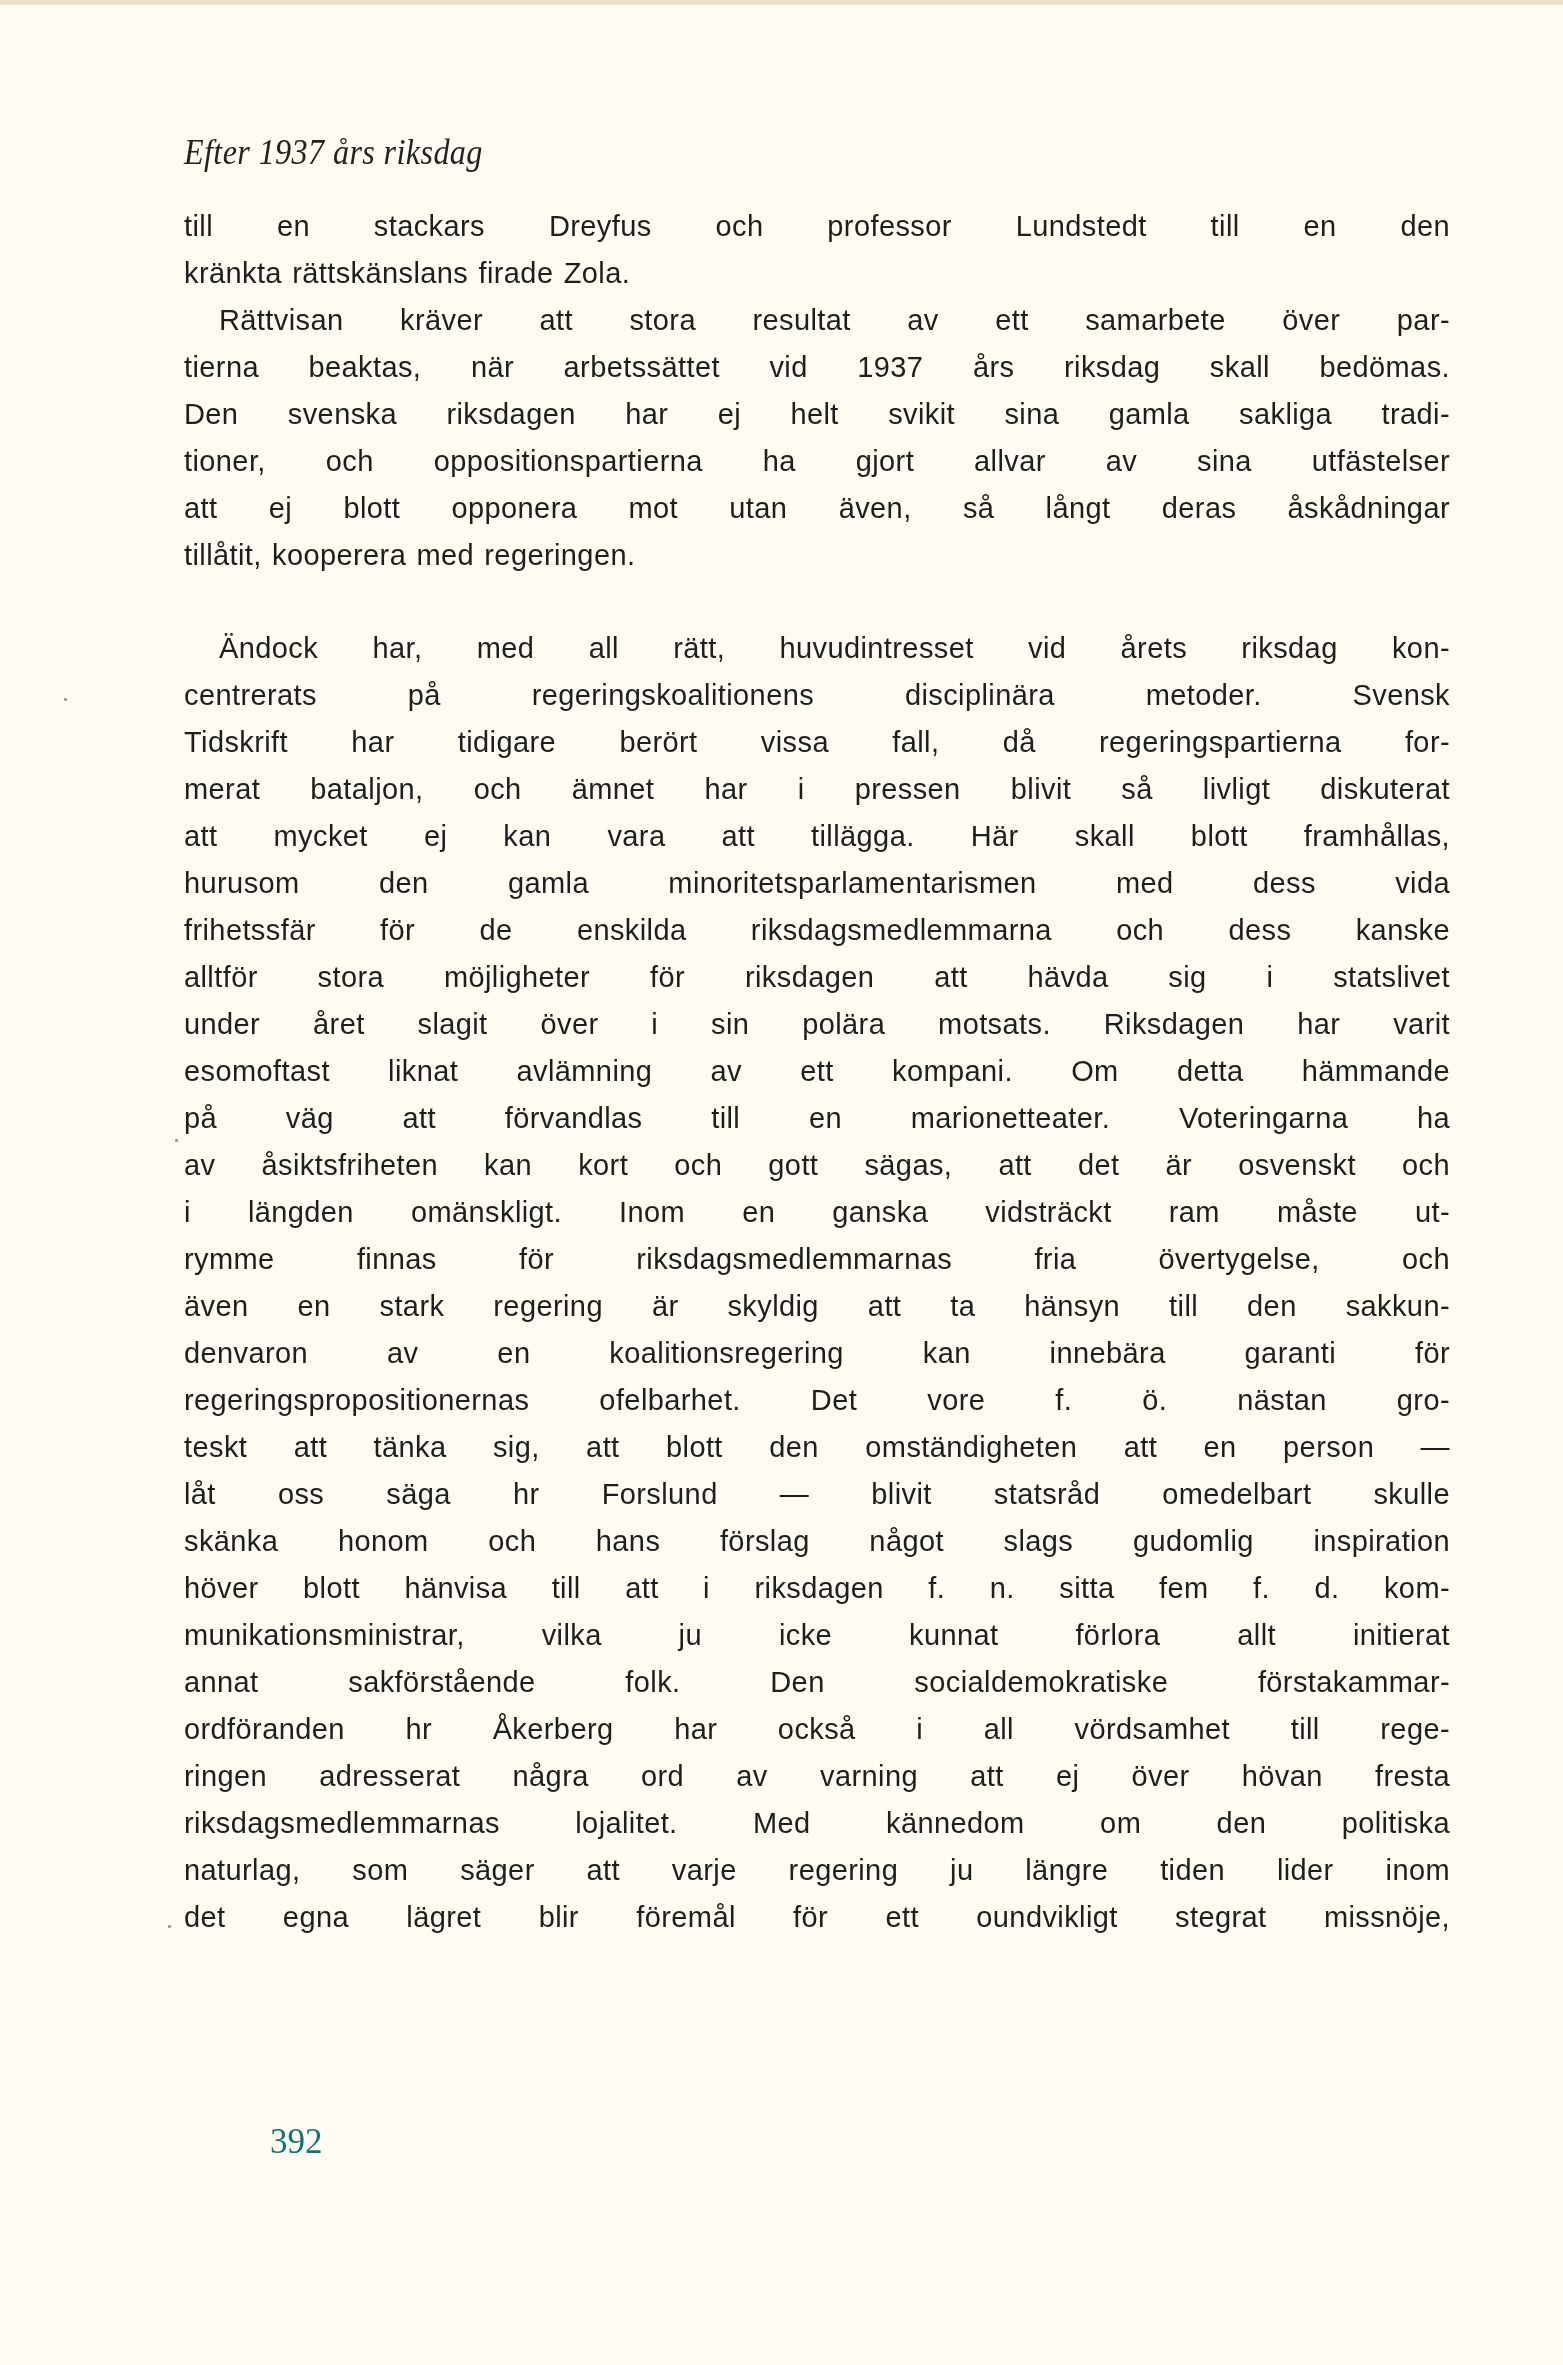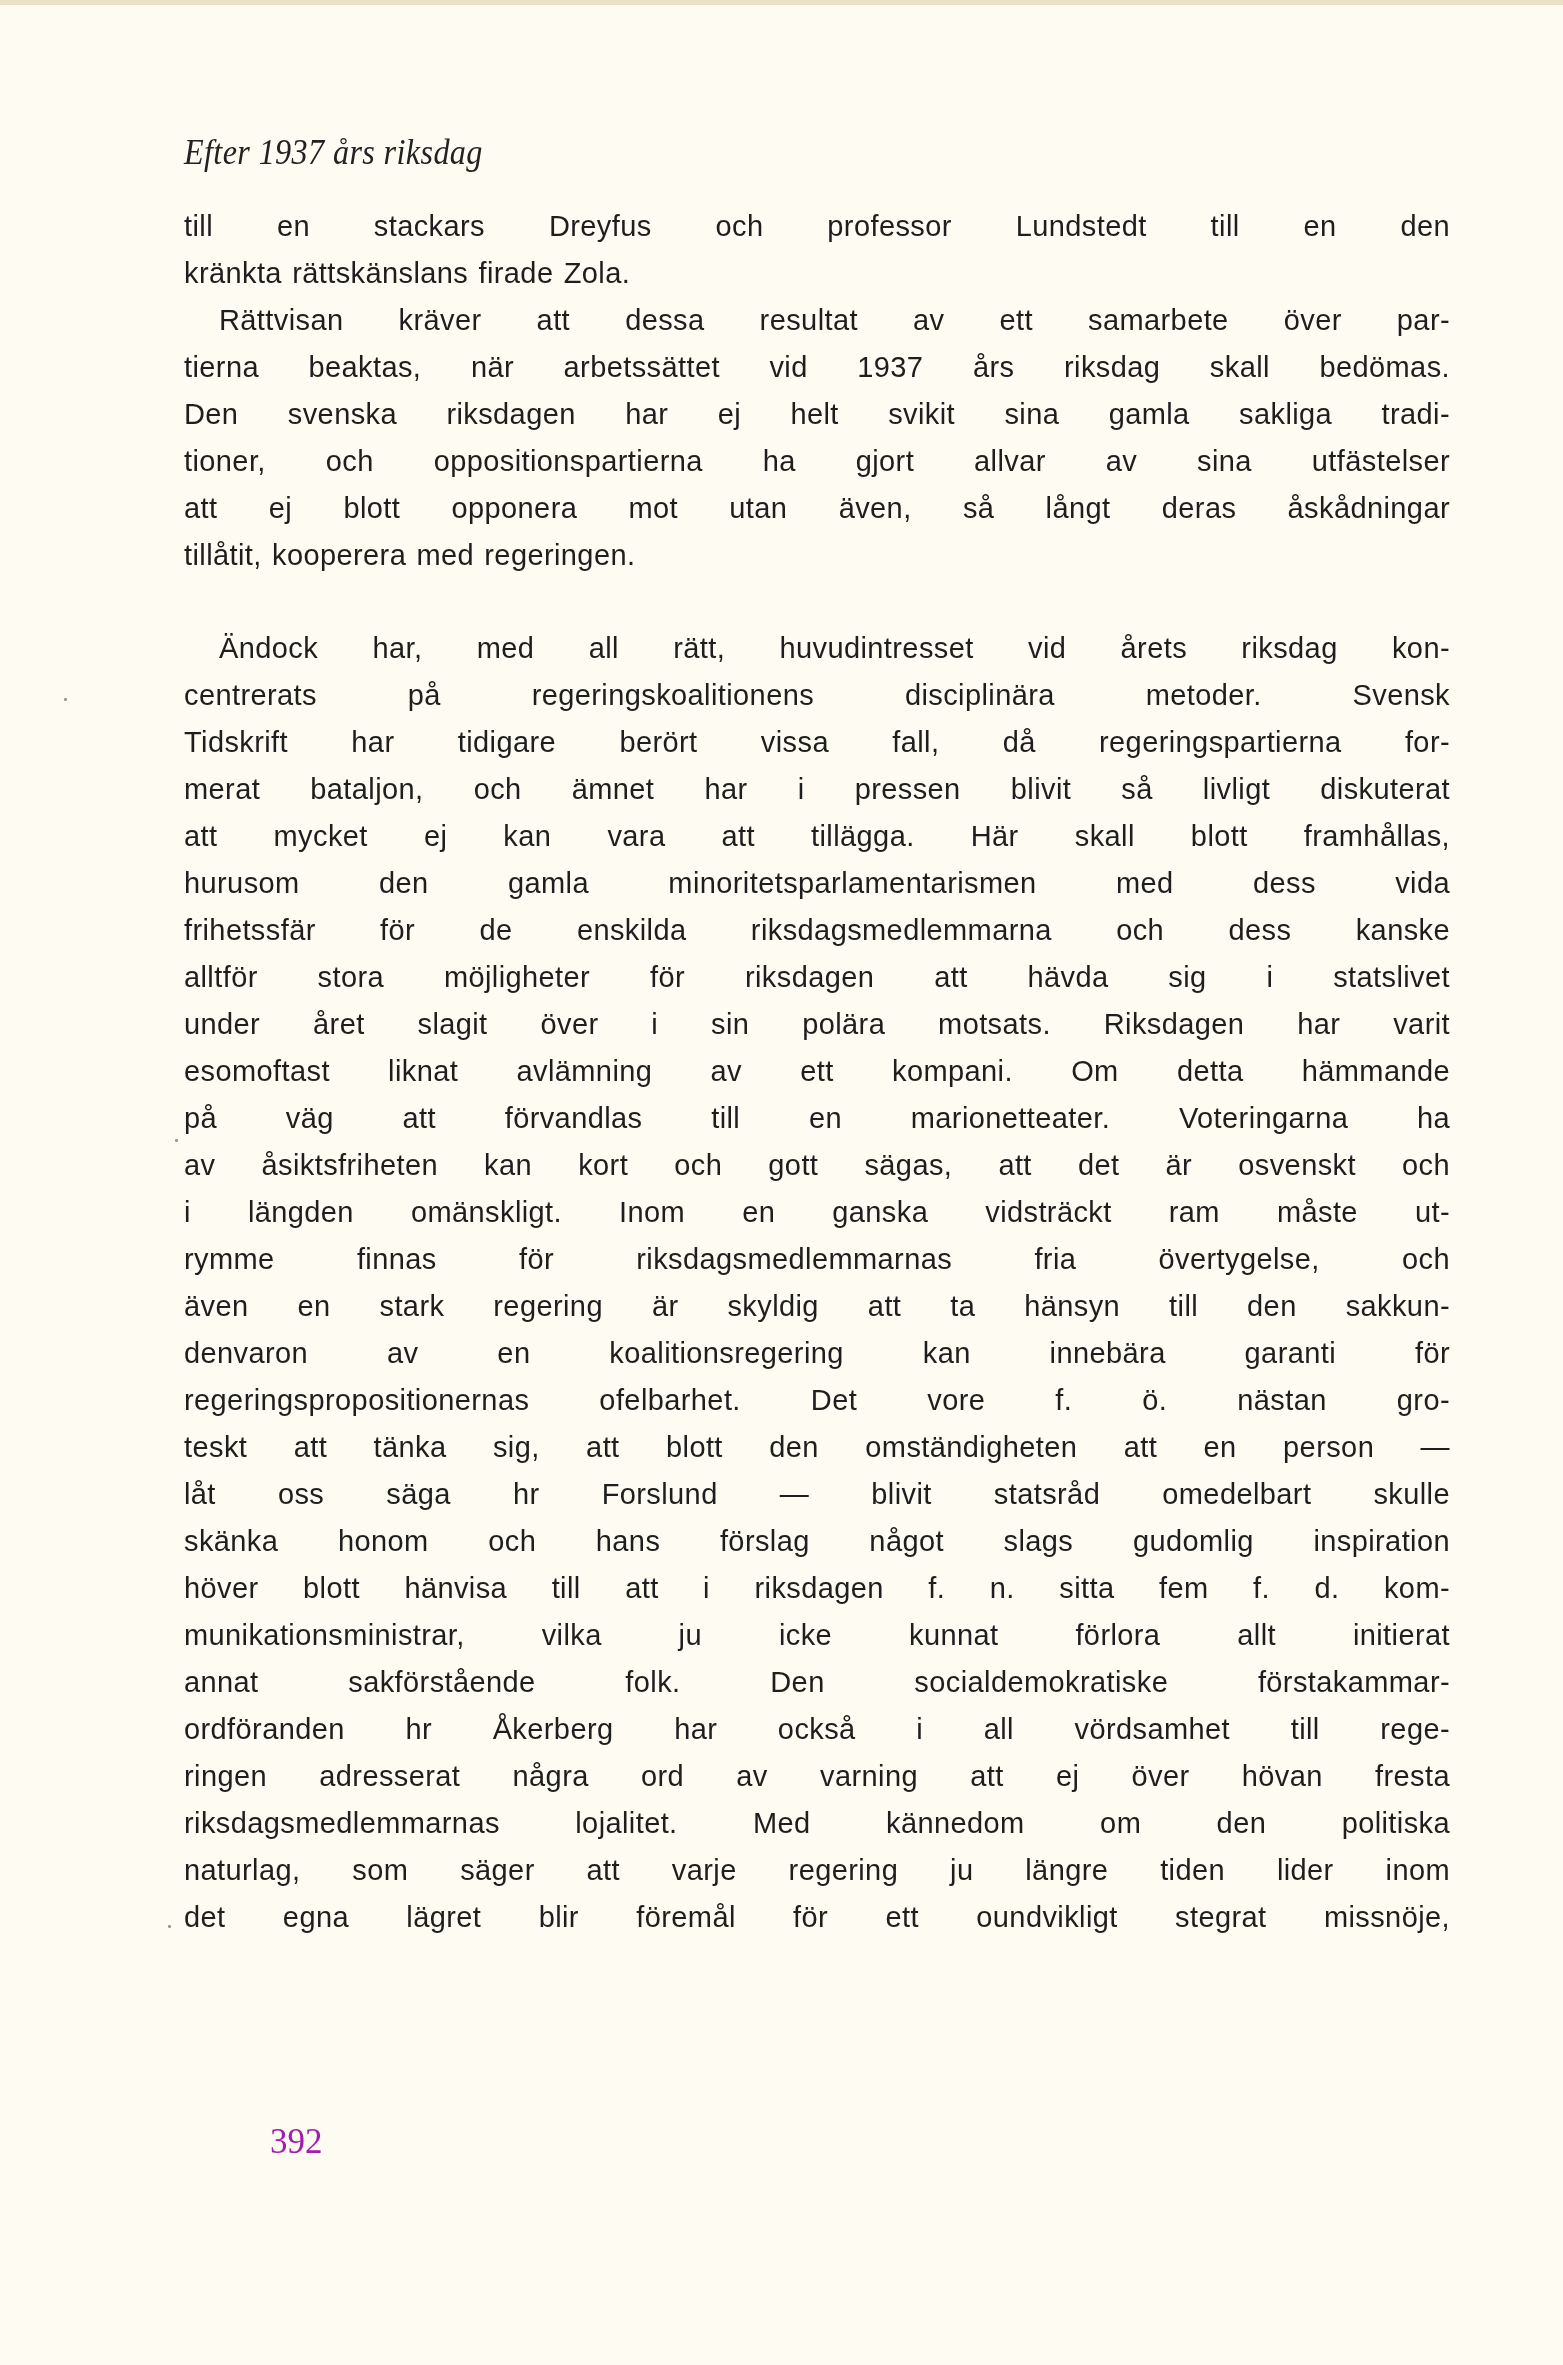--- a/index.html
+++ b/index.html
@@ -59,21 +59,21 @@
   }
   .para-gap {
     height: 46px;
   }
   .page-number {
     position: absolute;
     left: 270px;
     top: 2122px;
     font-family: "Liberation Serif", "DejaVu Serif", serif;
     font-size: 35px;
-    color: #a21caf;
+    color: #0f766e;
   }
   .speck {
     position: absolute;
     width: 2.7px; height: 2.7px;
     background: #9b9584;
     border-radius: 50%;
   }
 </style>
 </head>
 <body>
@@ -81,21 +81,21 @@
 <div class="page-edge"></div>
 
 <div class="running-header">Efter 1937 års riksdag</div>
 
 <div class="text-block" id="text-block">
     <div class="paragraph">
       <div class="line">till en stackars Dreyfus och professor Lundstedt till en den</div>
       <div class="line last">kränkta rättskänslans firade Zola.</div>
     </div>
     <div class="paragraph">
-      <div class="line indent">Rättvisan kräver att dessa resultat av ett samarbete över par-</div>
+      <div class="line indent">Rättvisan kräver att stora resultat av ett samarbete över par-</div>
       <div class="line">tierna beaktas, när arbetssättet vid 1937 års riksdag skall bedömas.</div>
       <div class="line">Den svenska riksdagen har ej helt svikit sina gamla sakliga tradi-</div>
       <div class="line">tioner, och oppositionspartierna ha gjort allvar av sina utfästelser</div>
       <div class="line">att ej blott opponera mot utan även, så långt deras åskådningar</div>
       <div class="line last">tillåtit, kooperera med regeringen.</div>
     </div>
     <div class="para-gap"></div>
     <div class="paragraph">
       <div class="line indent">Ändock har, med all rätt, huvudintresset vid årets riksdag kon-</div>
       <div class="line">centrerats på regeringskoalitionens disciplinära metoder. Svensk</div>

